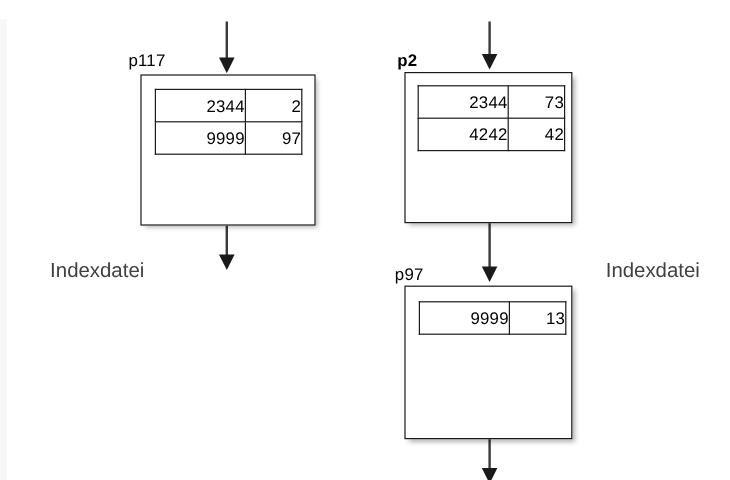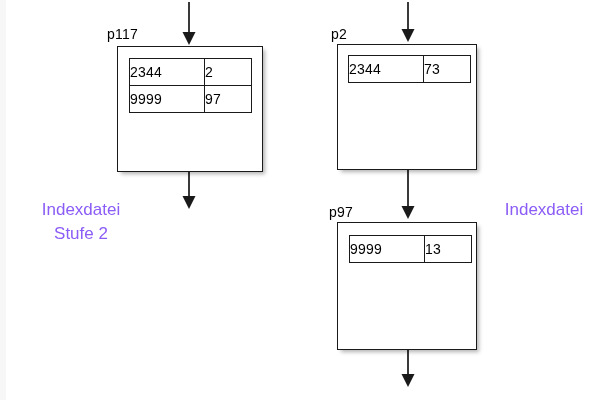--- a/index.html
+++ b/index.html
@@ -10,21 +10,21 @@
   body {
     width: 608px;
     height: 400px;
     position: relative;
     overflow: hidden;
     font-family: "Liberation Sans", sans-serif;
     background: #ffffff;
   }
   #canvas {
     position: absolute;
-    left: 0; top: 0;
+    left: 0; top: 16px;
     width: 608px;
     height: 364px;
   }
   .edge-strip {
     position: absolute;
     left: 0; top: 0;
     width: 6px;
     height: 400px;
     background: #f7f7f7;
   }
@@ -40,21 +40,21 @@
 
   
   .idx-table {
     position: absolute;
     border-collapse: collapse;
     background: #ffffff;
     table-layout: fixed;
   }
   .idx-table td {
     border: 1.2px solid #1a1a1a;
-    text-align: left;
+    text-align: right;
     vertical-align: middle;
     font-family: "Liberation Sans", sans-serif;
     font-size: 14px;
     color: #000000;
     padding: 0;
     height: 26px;
     line-height: 26px;
     letter-spacing: 0.2px;
   }
   .idx-table td.key-cell { width: 74px; }
@@ -68,21 +68,21 @@
     color: #000000;
     white-space: nowrap;
     letter-spacing: 0.2px;
   }
 
   
   .caption {
     position: absolute;
     font-family: "Liberation Sans", sans-serif;
     font-size: 17px;
-    color: #8b5cf6;
+    color: #404040;
     text-align: center;
     line-height: 1.42;
     white-space: nowrap;
   }
 
   
   .arrow {
     position: absolute;
   }
   .arrow svg { display: block; }
@@ -139,48 +139,51 @@
         <td class="key-cell">2344</td>
         <td class="ptr-cell">2</td>
       </tr>
       <tr>
         <td class="key-cell">9999</td>
         <td class="ptr-cell">97</td>
       </tr>
     </tbody>
   </table>
 
-  <div class="p-label" style="left:331px; top:26px;">p2</div>
+  <div class="p-label" style="left:331px; top:26px;font-weight:bold;">p2</div>
 
   <div class="page-box" style="left:337px; top:44px; width:140px; height:126px;"></div>
 
   <table class="idx-table" style="left:348px; top:55px;">
     <tbody>
       <tr>
         <td class="key-cell">2344</td>
         <td class="ptr-cell">73</td>
+      </tr>
+      <tr>
+        <td class="key-cell">4242</td>
+        <td class="ptr-cell">42</td>
       </tr>
     </tbody>
   </table>
 
   <div class="p-label" style="left:329px; top:204px;">p97</div>
 
   <div class="page-box" style="left:337px; top:222px; width:140px; height:128px;"></div>
 
   <table class="idx-table" style="left:349px; top:235px;">
     <tbody>
       <tr>
         <td class="key-cell">9999</td>
         <td class="ptr-cell">13</td>
       </tr>
     </tbody>
   </table>
 
   <div class="caption" style="left:16px; top:198px; width:130px;">
     <div>Indexdatei</div>
-    <div>Stufe 2</div>
   </div>
 
   <div class="caption" style="left:488px; top:198px; width:112px;">
     <div>Indexdatei</div>
   </div>
 
 </div>
 
 </body></html>

